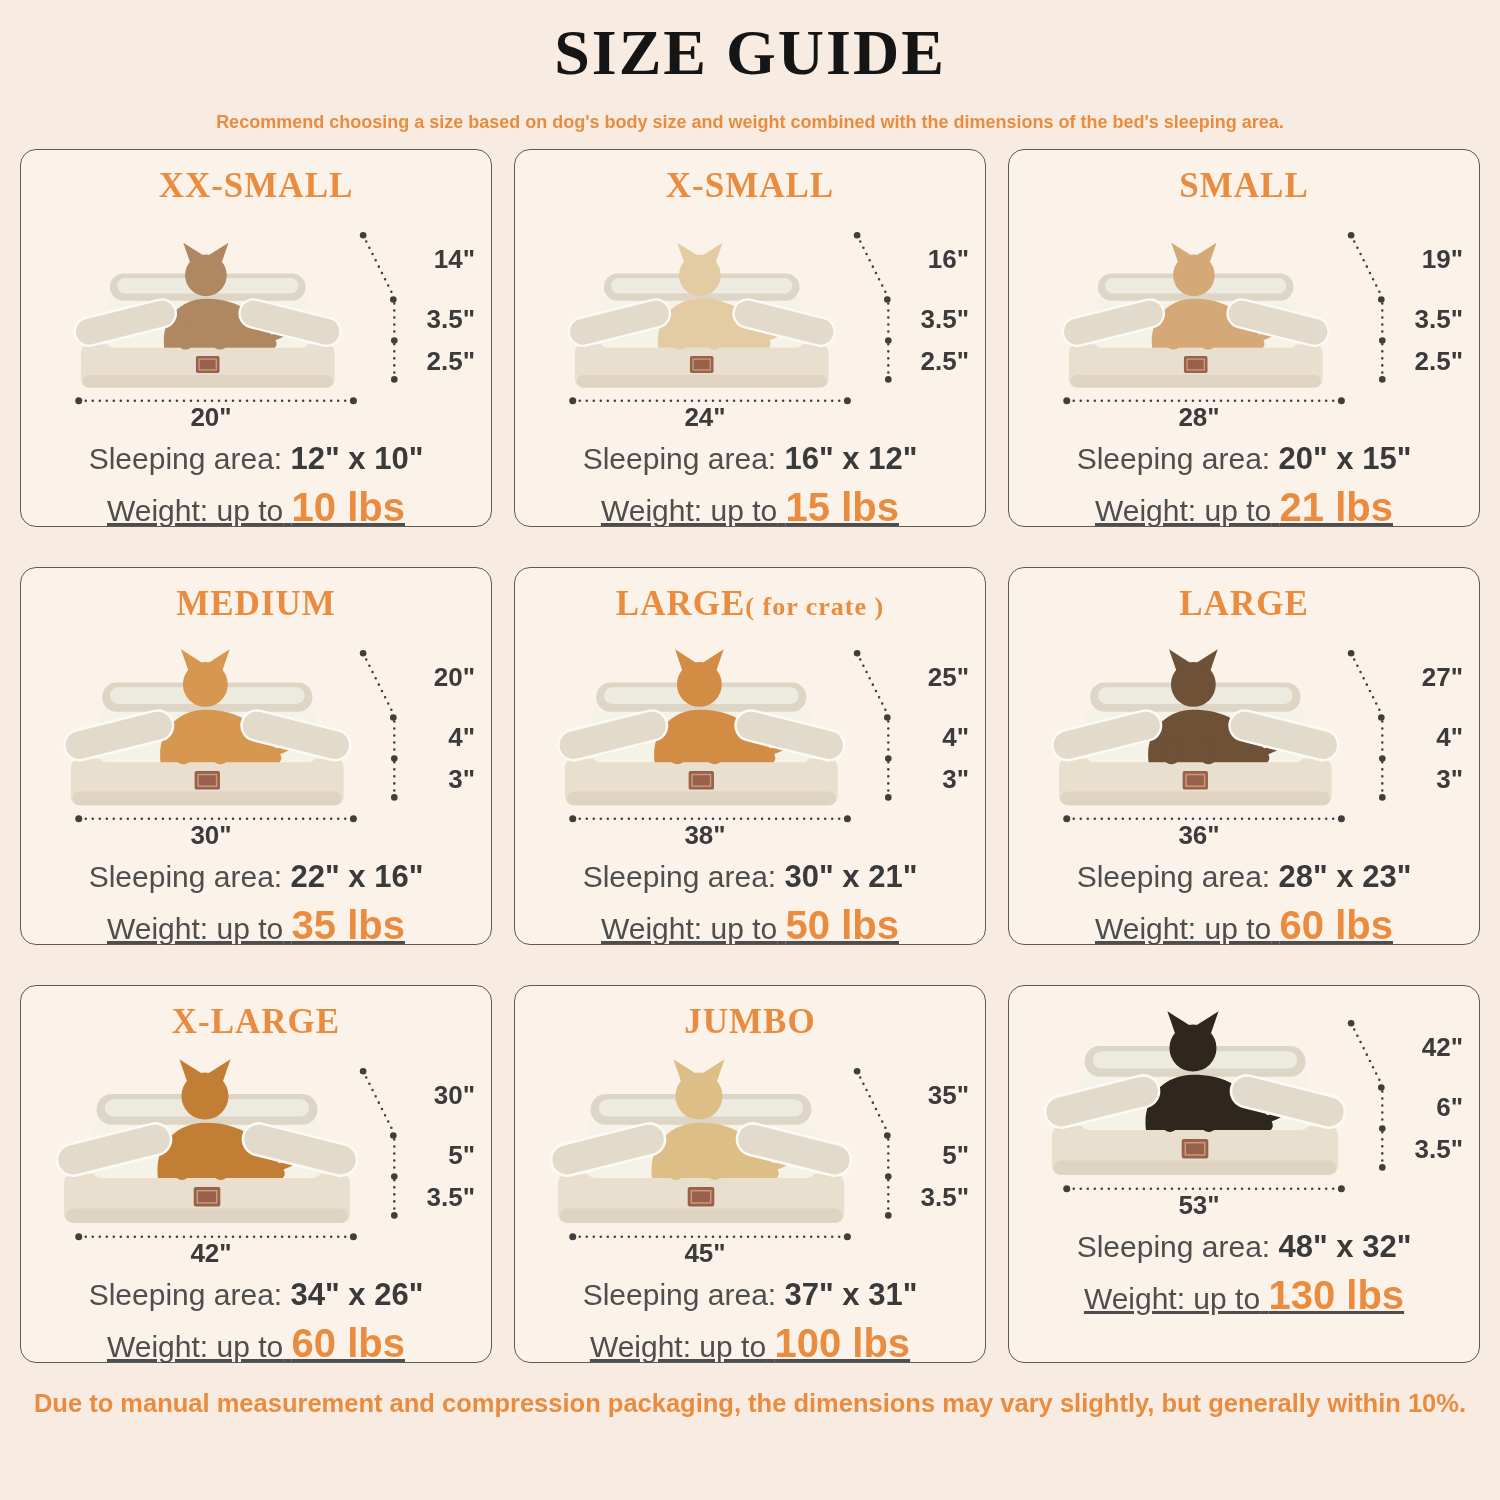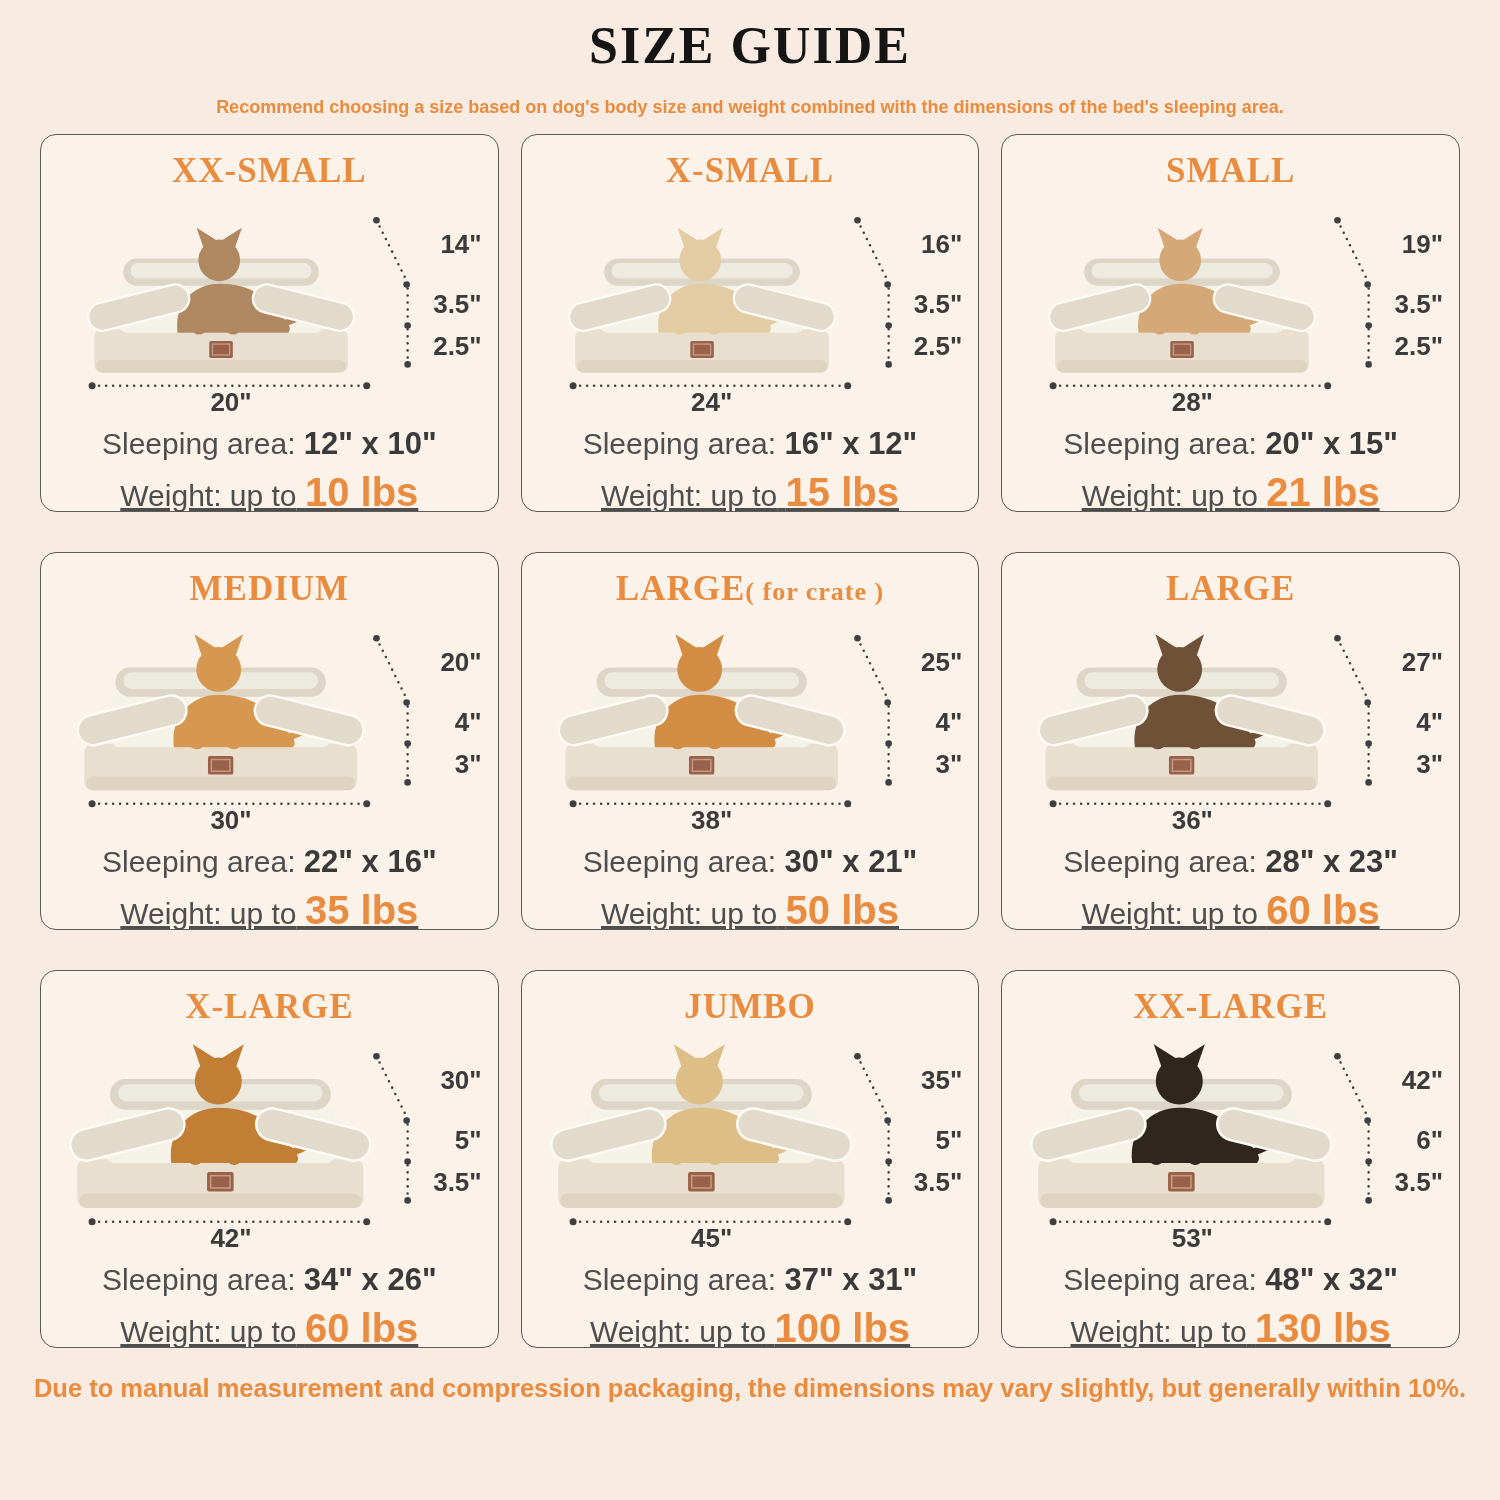--- a/index.html
+++ b/index.html
@@ -7,36 +7,36 @@
     width:1500px;height:1500px;
     background:#F8ECE2;
     font-family:"Liberation Sans",sans-serif;
     overflow:hidden;
   }
   .page-title{
     margin:16px 0 0;
     text-align:center;
     font-family:"Liberation Serif",serif;
     font-weight:bold;
-    font-size:52px;
+    font-size:64px;
     letter-spacing:2px;
     color:#151515;
   }
   .subtitle{
     margin:22px 0 0;
     text-align:center;
     font-size:18px;
     font-weight:bold;
     color:#E98C3F;
   }
   .cards{
     display:grid;
     grid-template-columns:repeat(3,1fr);
     gap:40px 22px;
-    padding:0 40px;
+    padding:0 20px;
     margin-top:16px;
   }
   .card{
     box-sizing:border-box;
     height:378px;
     background:#FBF2EA;
     border:1.5px solid #5B5B57;
     border-radius:16px;
     padding:8px 12px 0;
   }
@@ -250,21 +250,20 @@
       <span class="dim d-diag">35"</span>
       <span class="dim d-mid">5"</span>
       <span class="dim d-low">3.5"</span>
       <span class="dim d-wide">45"</span>
     </div>
     <p class="sleep"><span>Sleeping area:</span> <b class="val">37" x 31"</b></p>
     <p class="weight"><span>Weight: up to</span> <b class="wval">100 lbs</b></p>
   </section>
 
   <section class="card r3">
-    <h2 class="card-title"><span>XX-LARGE</span><span class="suffix"></span></h2>
     <div class="figure">
       <svg class="bedsvg" viewBox="0 0 440 230" color="#2F261D">
           <use href="#bed-sym"></use>
         </svg>
       <span class="dim d-diag">42"</span>
       <span class="dim d-mid">6"</span>
       <span class="dim d-low">3.5"</span>
       <span class="dim d-wide">53"</span>
     </div>
     <p class="sleep"><span>Sleeping area:</span> <b class="val">48" x 32"</b></p>

